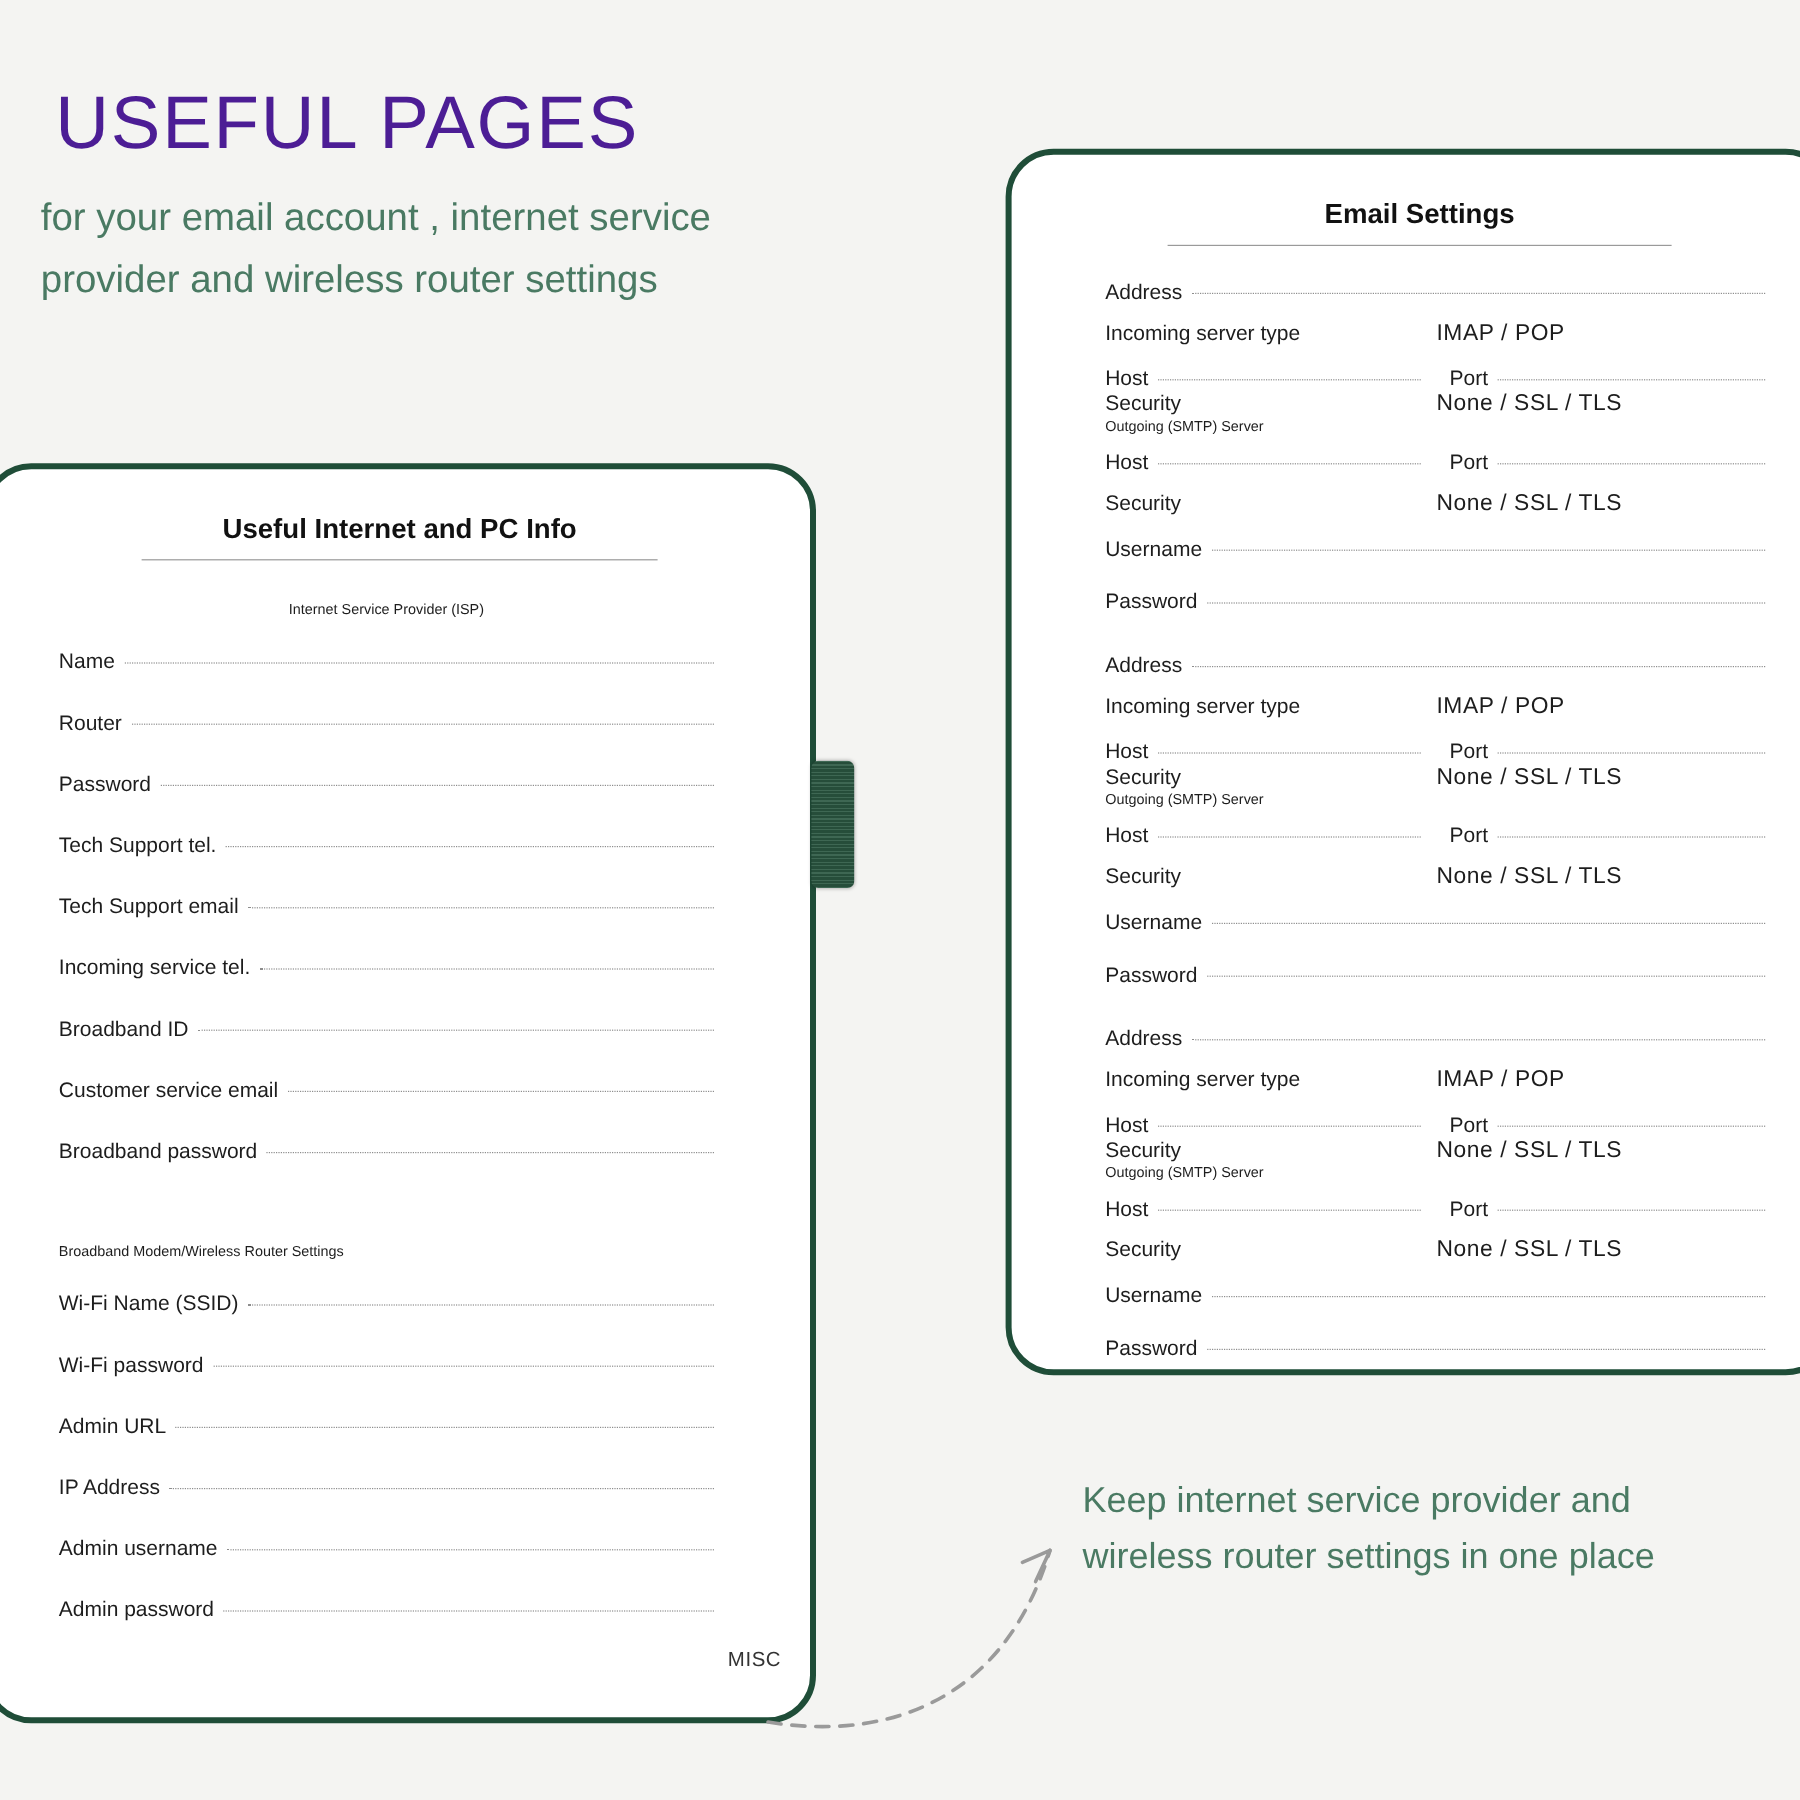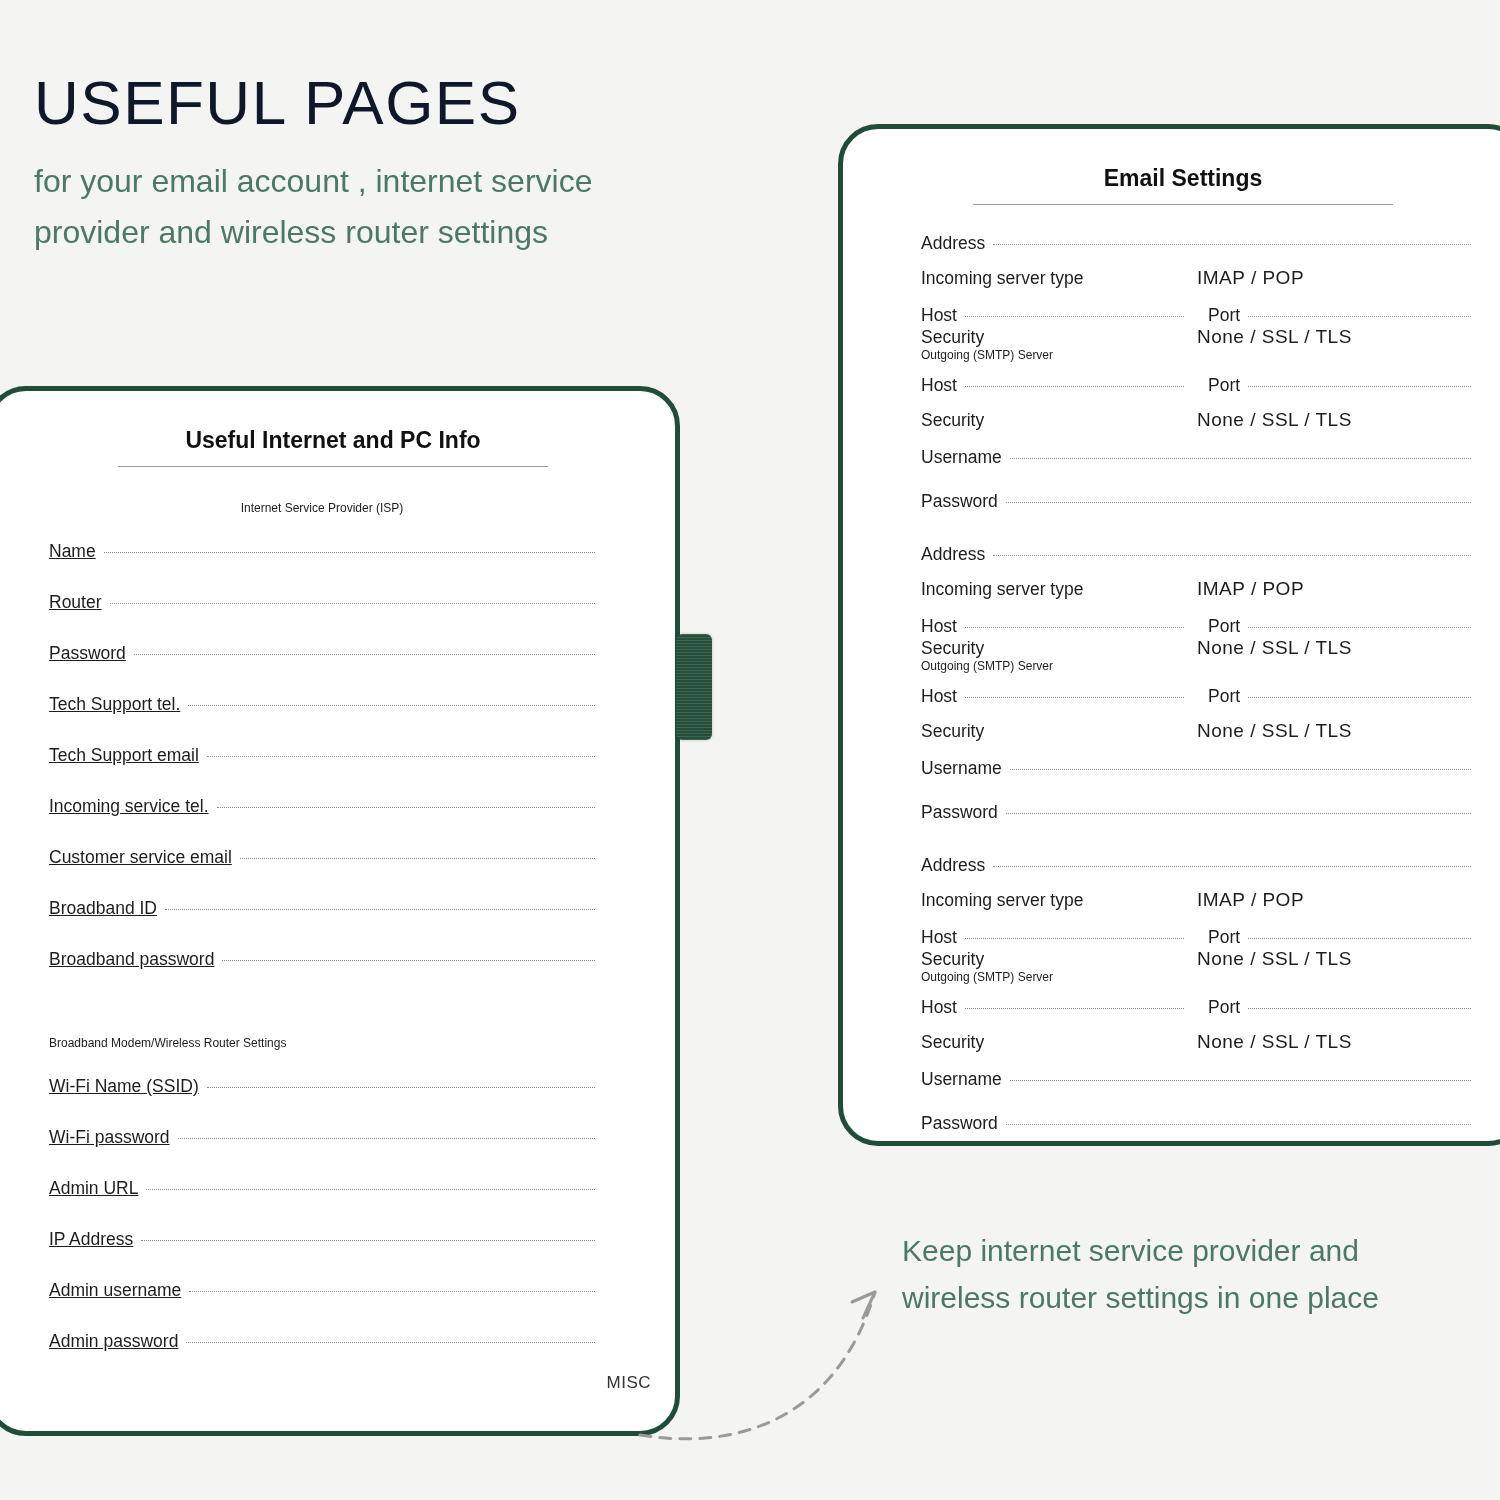--- a/index.html
+++ b/index.html
@@ -19,23 +19,23 @@
   
   #headline {
     position: absolute;
     left: 34px;
     top: 72px;
     width: 700px;
   }
   #headline .title {
     font-size: 62px;
     letter-spacing: 1.5px;
-    color: #0f172a;
+    color: #4c1d95;
     font-weight: 400;
-    margin: 0 0 22px 0;
+    margin: 0 0 22px 12px;
     line-height: 1;
   }
   #headline .subtitle {
     font-size: 32px;
     color: #4a7a63;
     line-height: 1.6;
     font-weight: 400;
     margin: 0;
     max-width: 660px;
   }
@@ -122,21 +122,21 @@
     font-size: 19px;
     letter-spacing: 0.5px;
   }
 
   
   #left-body {
     padding: 0 80px 0 58px;
     margin-top: 34px;
   }
   #left-body .isp-title { margin-bottom: 26px; text-align: center; }
-  #left-body .form-line { margin-bottom: 30px; text-decoration: underline; }
+  #left-body .form-line { margin-bottom: 30px; }
   #left-body .router-title { margin-top: 66px; margin-bottom: 26px; }
 
   #misc-tab {
     position: absolute;
     right: 24px;
     bottom: 38px;
     font-size: 17px;
     color: #333;
     letter-spacing: 0.5px;
   }
@@ -223,25 +223,25 @@
     </div>
     <div class="form-line">
       <span class="lbl">Tech Support email</span>
       <span class="dots"></span>
     </div>
     <div class="form-line">
       <span class="lbl">Incoming service tel.</span>
       <span class="dots"></span>
     </div>
     <div class="form-line">
+      <span class="lbl">Broadband ID</span>
+      <span class="dots"></span>
+    </div>
+    <div class="form-line">
       <span class="lbl">Customer service email</span>
-      <span class="dots"></span>
-    </div>
-    <div class="form-line">
-      <span class="lbl">Broadband ID</span>
       <span class="dots"></span>
     </div>
     <div class="form-line">
       <span class="lbl">Broadband password</span>
       <span class="dots"></span>
     </div>
 
     <div class="section-label router-title">Broadband Modem/Wireless Router Settings</div>
 
     <div class="form-line">

